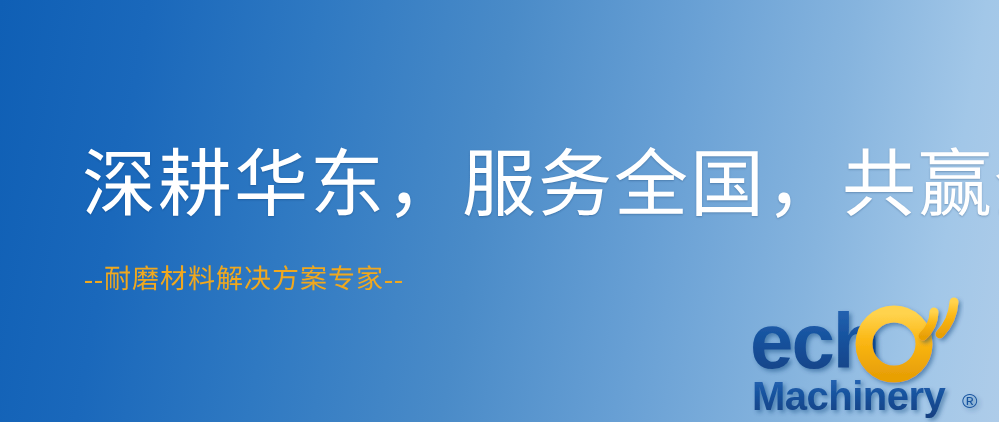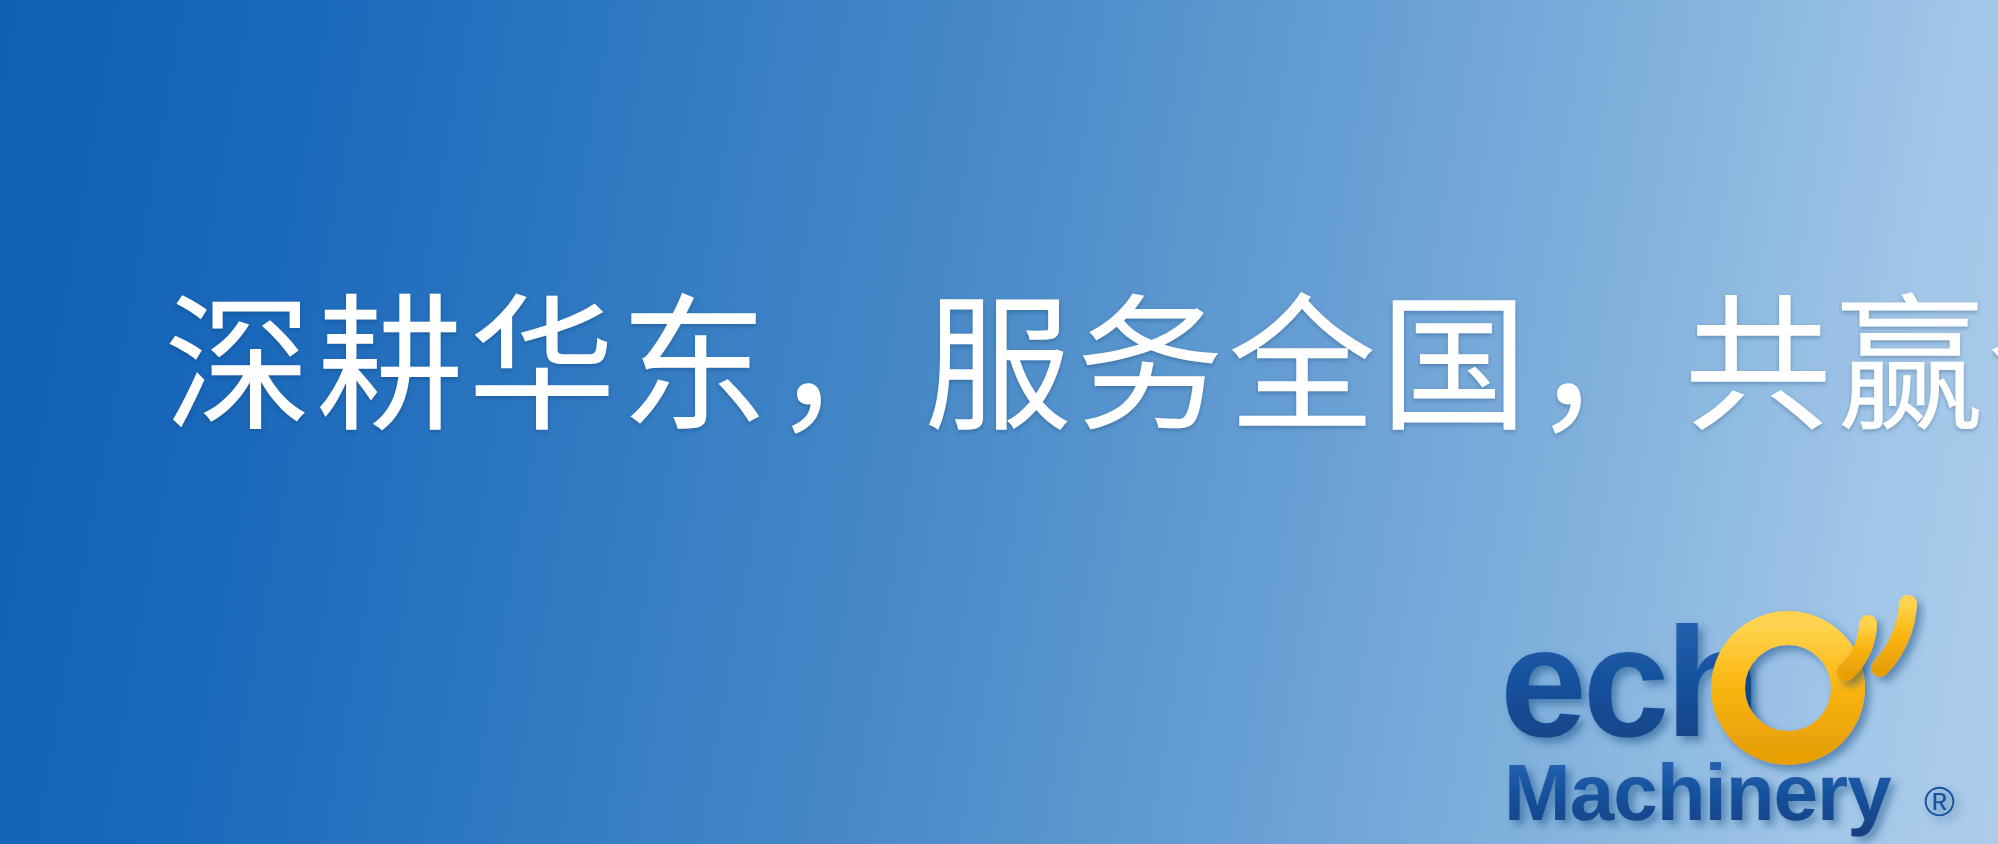--- a/index.html
+++ b/index.html
@@ -73,20 +73,21 @@
     height: 126px;
   }
 </style>
 </head>
 <body>
 
 <div class="banner">
 
   <h1 class="headline">深耕华东，服务全国，共赢全球</h1>
 
+  <p class="subtitle">--耐磨材料解决方案专家--</p>
 
   <div class="logo">
     <svg viewBox="0 0 251 126" xmlns="http://www.w3.org/2000/svg" aria-hidden="true">
       <defs>
         <filter id="logoShadow" x="-20%" y="-20%" width="150%" height="150%">
           <feDropShadow dx="2.5" dy="2.5" stdDeviation="2.2" flood-color="#0d3c75" flood-opacity="0.45"></feDropShadow>
         </filter>
         <linearGradient id="blueGrad" x1="0" y1="0" x2="0" y2="1">
           <stop offset="0%" stop-color="#2b69b8"></stop>
           <stop offset="45%" stop-color="#17539f"></stop>

